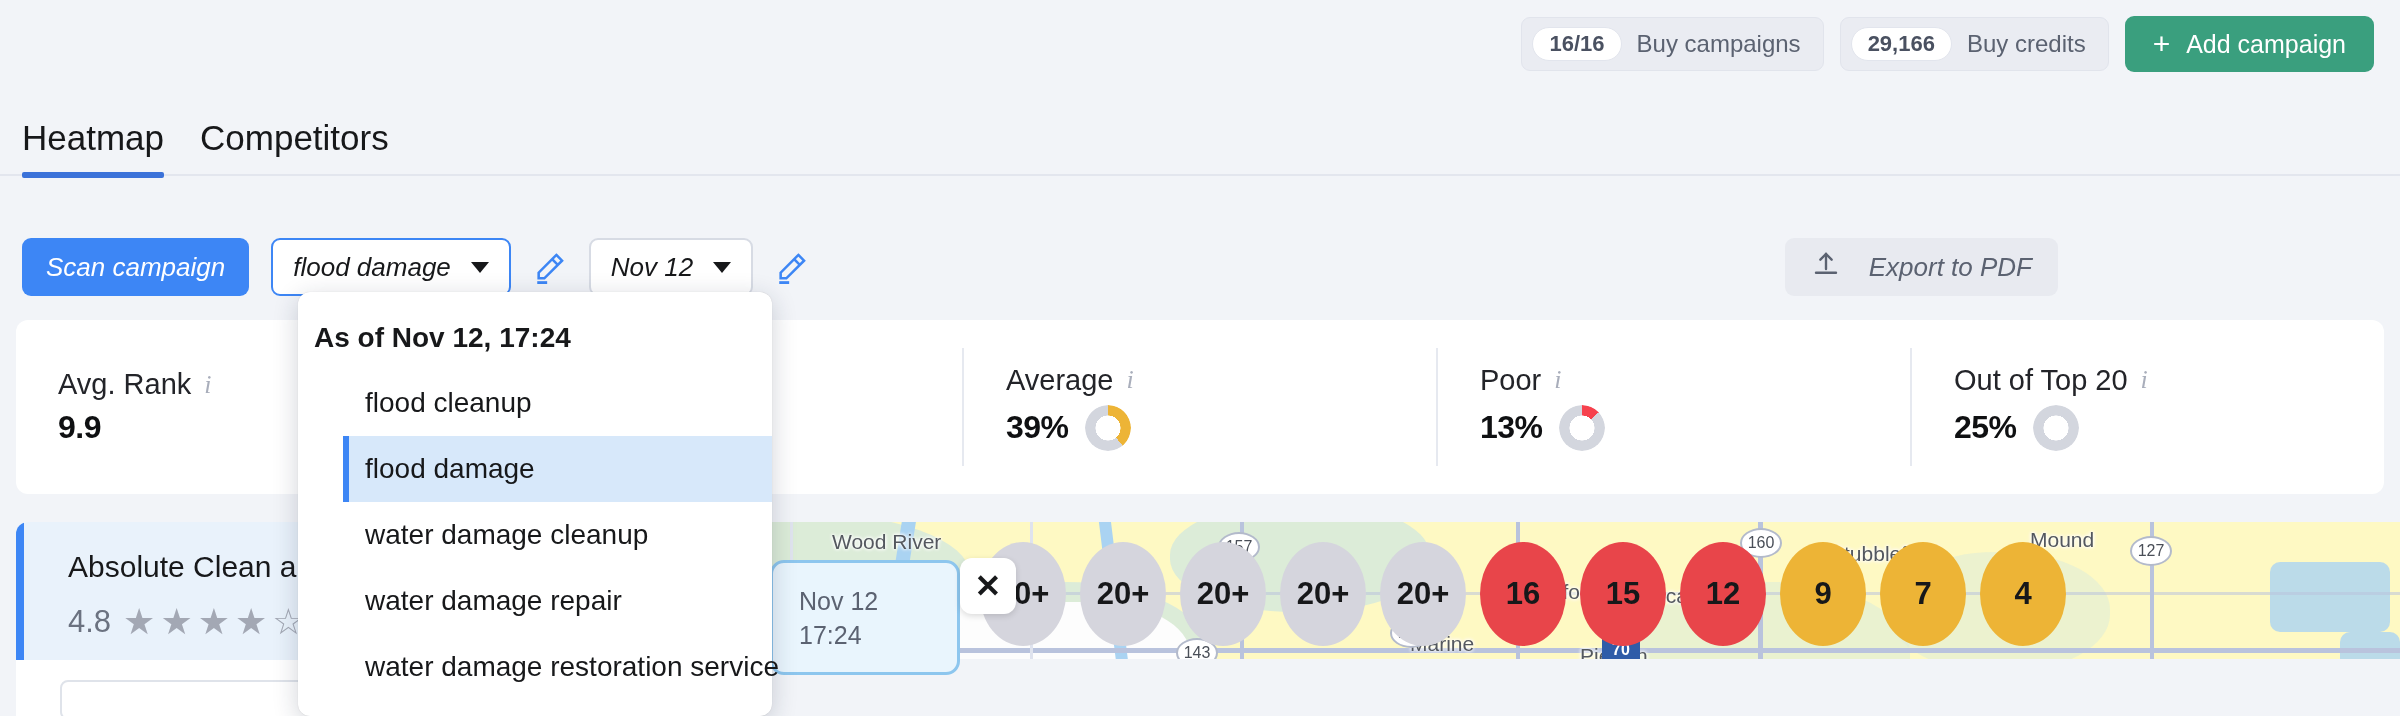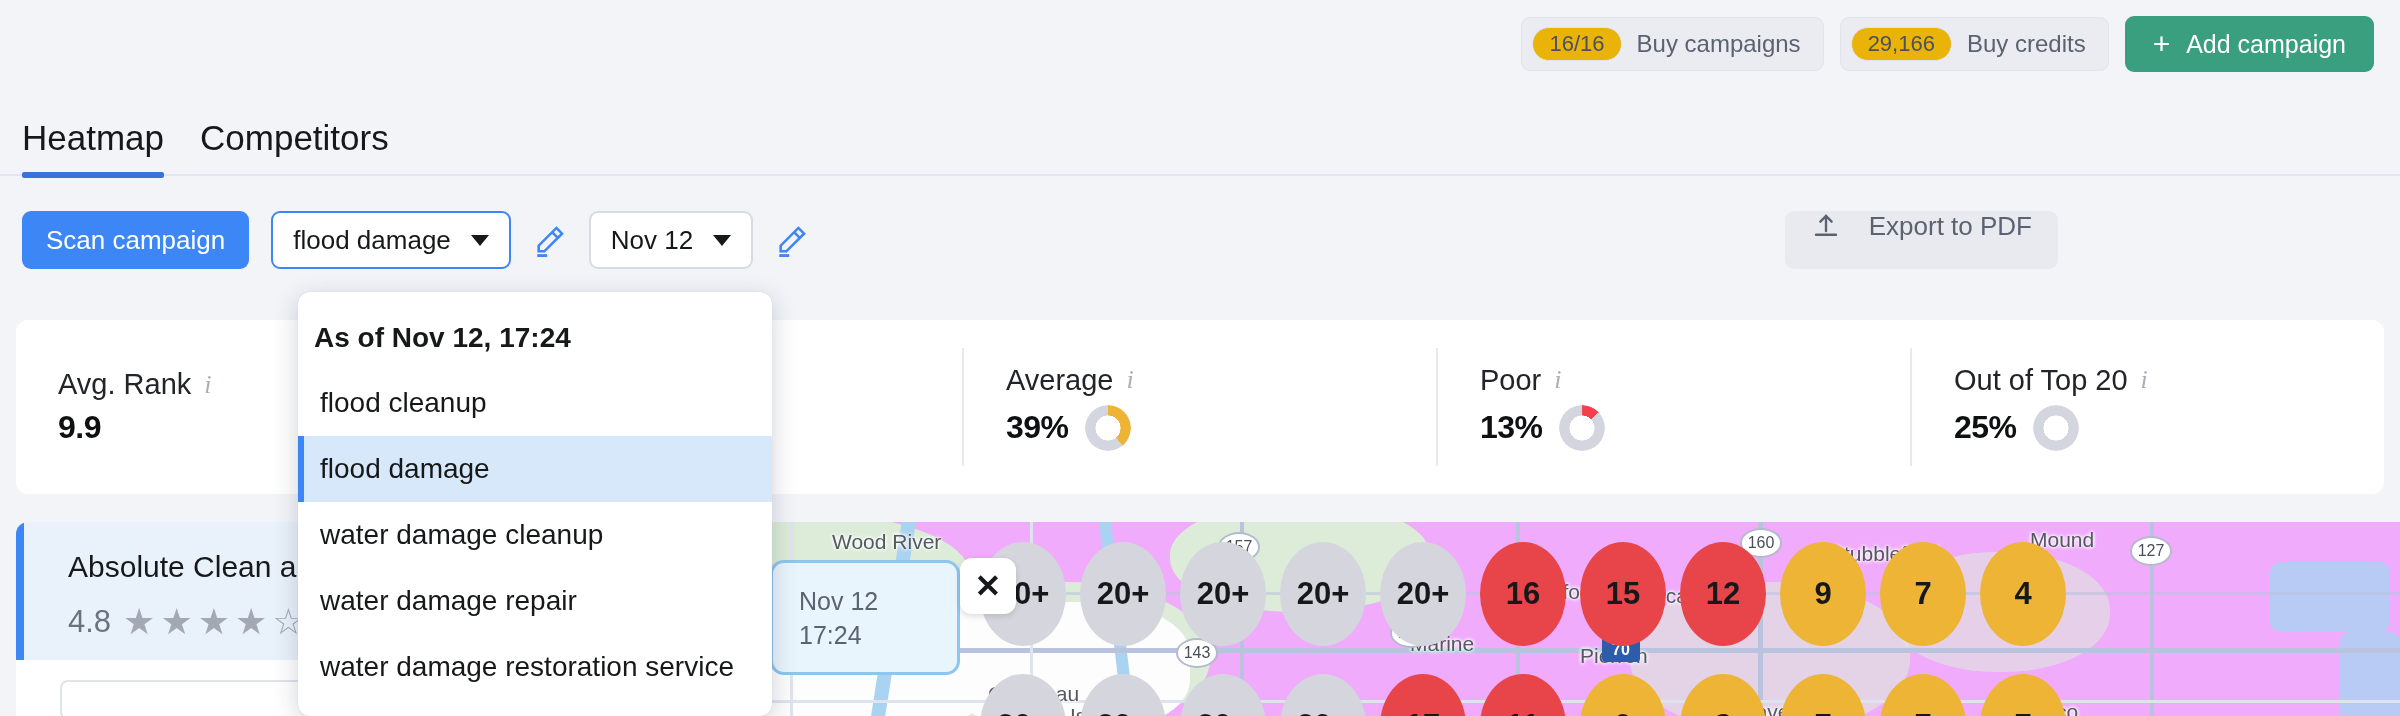--- a/index.html
+++ b/index.html
@@ -28,23 +28,23 @@
   .header-right {
     margin-left: auto; display: flex; align-items: center; gap: 16px;
     padding-right: 4px;
   }
   .pill-btn {
     display: flex; align-items: center; gap: 15px;
     background: #eaecf2; border: 1px solid #e1e4ec; border-radius: 9px;
     height: 54px; padding: 0 22px 0 10px; cursor: pointer;
   }
   .pill-count {
-    background: #eab308; border: 1px solid #e2e5ed; border-radius: 22px;
+    background: #ffffff; border: 1px solid #e2e5ed; border-radius: 22px;
     font-size: 22px; color: #4a5161; padding: 5px 16px; line-height: 1;
-    font-weight: normal;
+    font-weight: bold;
   }
   .pill-label { font-size: 24px; color: #5b6271; }
   .green-btn {
     display: flex; align-items: center; gap: 16px;
     background: #3a9f7e; color: #fff; border-radius: 9px;
     height: 56px; padding: 0 28px; font-size: 25px; cursor: pointer;
   }
   .green-btn .plus { font-size: 30px; font-weight: normal; line-height: 1; }
 
   
@@ -57,41 +57,41 @@
     font-size: 35px; color: #17181a; padding-bottom: 18px; cursor: pointer;
     position: relative;
   }
   .tab.active::after {
     content: ""; position: absolute; left: 0; right: 0; bottom: -2px;
     height: 6px; background: #3b72d9; border-radius: 2px;
   }
 
   
   .toolbar {
-    position: absolute; top: 205px; left: 0; width: 2080px; height: 70px;
-    display: flex; align-items: center; padding: 0 22px; gap: 22px;
+    position: absolute; top: 232px; left: 0; width: 2080px; height: 70px;
+    display: flex; align-items: center; padding: 0 22px; gap: 22px; font-style: italic;
   }
   .scan-btn {
     background: #3d86f5; color: #fff; border-radius: 9px;
     height: 58px; padding: 0 24px; font-size: 26px;
     display: flex; align-items: center; cursor: pointer;
   }
   .select-box {
     background: #fff; border: 2px solid #3d86f5; border-radius: 9px;
     height: 58px; padding: 0 20px; font-size: 26px; color: #17181a;
     display: flex; align-items: center; gap: 20px; cursor: pointer;
   }
   .select-box.plain { border: 2px solid #d7dbe4; }
   .caret-down {
     width: 0; height: 0; border-left: 9px solid transparent;
     border-right: 9px solid transparent; border-top: 11px solid #17181a;
   }
   .edit-icon { cursor: pointer; display: flex; align-items: center; }
   .export-btn {
-    margin-left: auto; display: flex; gap: 28px;
+    margin-left: auto; display: flex; align-items: center; gap: 28px;
     background: #e8eaf0; border-radius: 9px; height: 58px; padding: 0 26px;
     font-size: 26px; color: #5b6271; cursor: pointer;
   }
 
   
   .stats-card {
     position: absolute; top: 320px; left: 16px; width: 2368px; height: 174px;
     background: #fff; border-radius: 12px; display: flex; align-items: center;
   }
   .stat {
@@ -125,22 +125,22 @@
   .biz-rating { display: flex; align-items: center; gap: 12px; margin-top: 20px; }
   .rating-num { font-size: 31px; color: #6b7280; }
   .stars { display: flex; gap: 5px; font-size: 36px; color: #a3a8b4; line-height: 1; }
   .biz-search {
     position: absolute; top: 158px; left: 44px; width: 310px; height: 40px;
     border: 2px solid #dfe3ea; border-radius: 8px; background: #fff;
   }
 
   
   .map {
-    position: absolute; top: 522px; left: 650px; width: 1750px; height: 194px;
-    background: #f0abfc; overflow: hidden;
+    position: absolute; top: 522px; left: 650px; width: 1750px; height: 137px;
+    background: #fef9c3; overflow: hidden;
   }
   .map-green { position: absolute; background: #dcecd8; border-radius: 48%; }
   .map-water { position: absolute; background: #aad3f2; }
   .map-road { position: absolute; background: #b9c3dd; }
   .map-road-light { position: absolute; background: #dfe3ee; }
   .map-white { position: absolute; background: #fdfdfd; border-radius: 40%; }
   .map-label {
     position: absolute; font-size: 21px; color: #54585f;
     font-family: "Liberation Sans", sans-serif; white-space: nowrap;
     text-shadow: 0 0 4px #fff, 0 0 4px #fff, 0 0 3px #fff;
@@ -186,21 +186,21 @@
     position: absolute; left: 298px; top: 292px; width: 474px;
     background: #fff; border-radius: 12px;
     box-shadow: 0 6px 26px rgba(25,35,60,.20), 0 0 1px rgba(0,0,0,.18);
     padding: 12px 0 16px; z-index: 50;
   }
   .dd-head {
     font-size: 28px; font-weight: bold; color: #17181a; padding: 18px 16px 16px;
   }
   .dd-item {
     font-size: 28px; color: #17181a; padding: 17px 16px; cursor: pointer;
-    border-left: 6px solid transparent; white-space: nowrap;
+    border-left: 6px solid transparent; white-space: nowrap; margin-left: 45px;
   }
   .dd-item.selected { background: #d7e8fa; border-left-color: #3d86f5; }
 </style>
 </head>
 <body>
 
 <div class="page">
 
   <div class="header">
 

